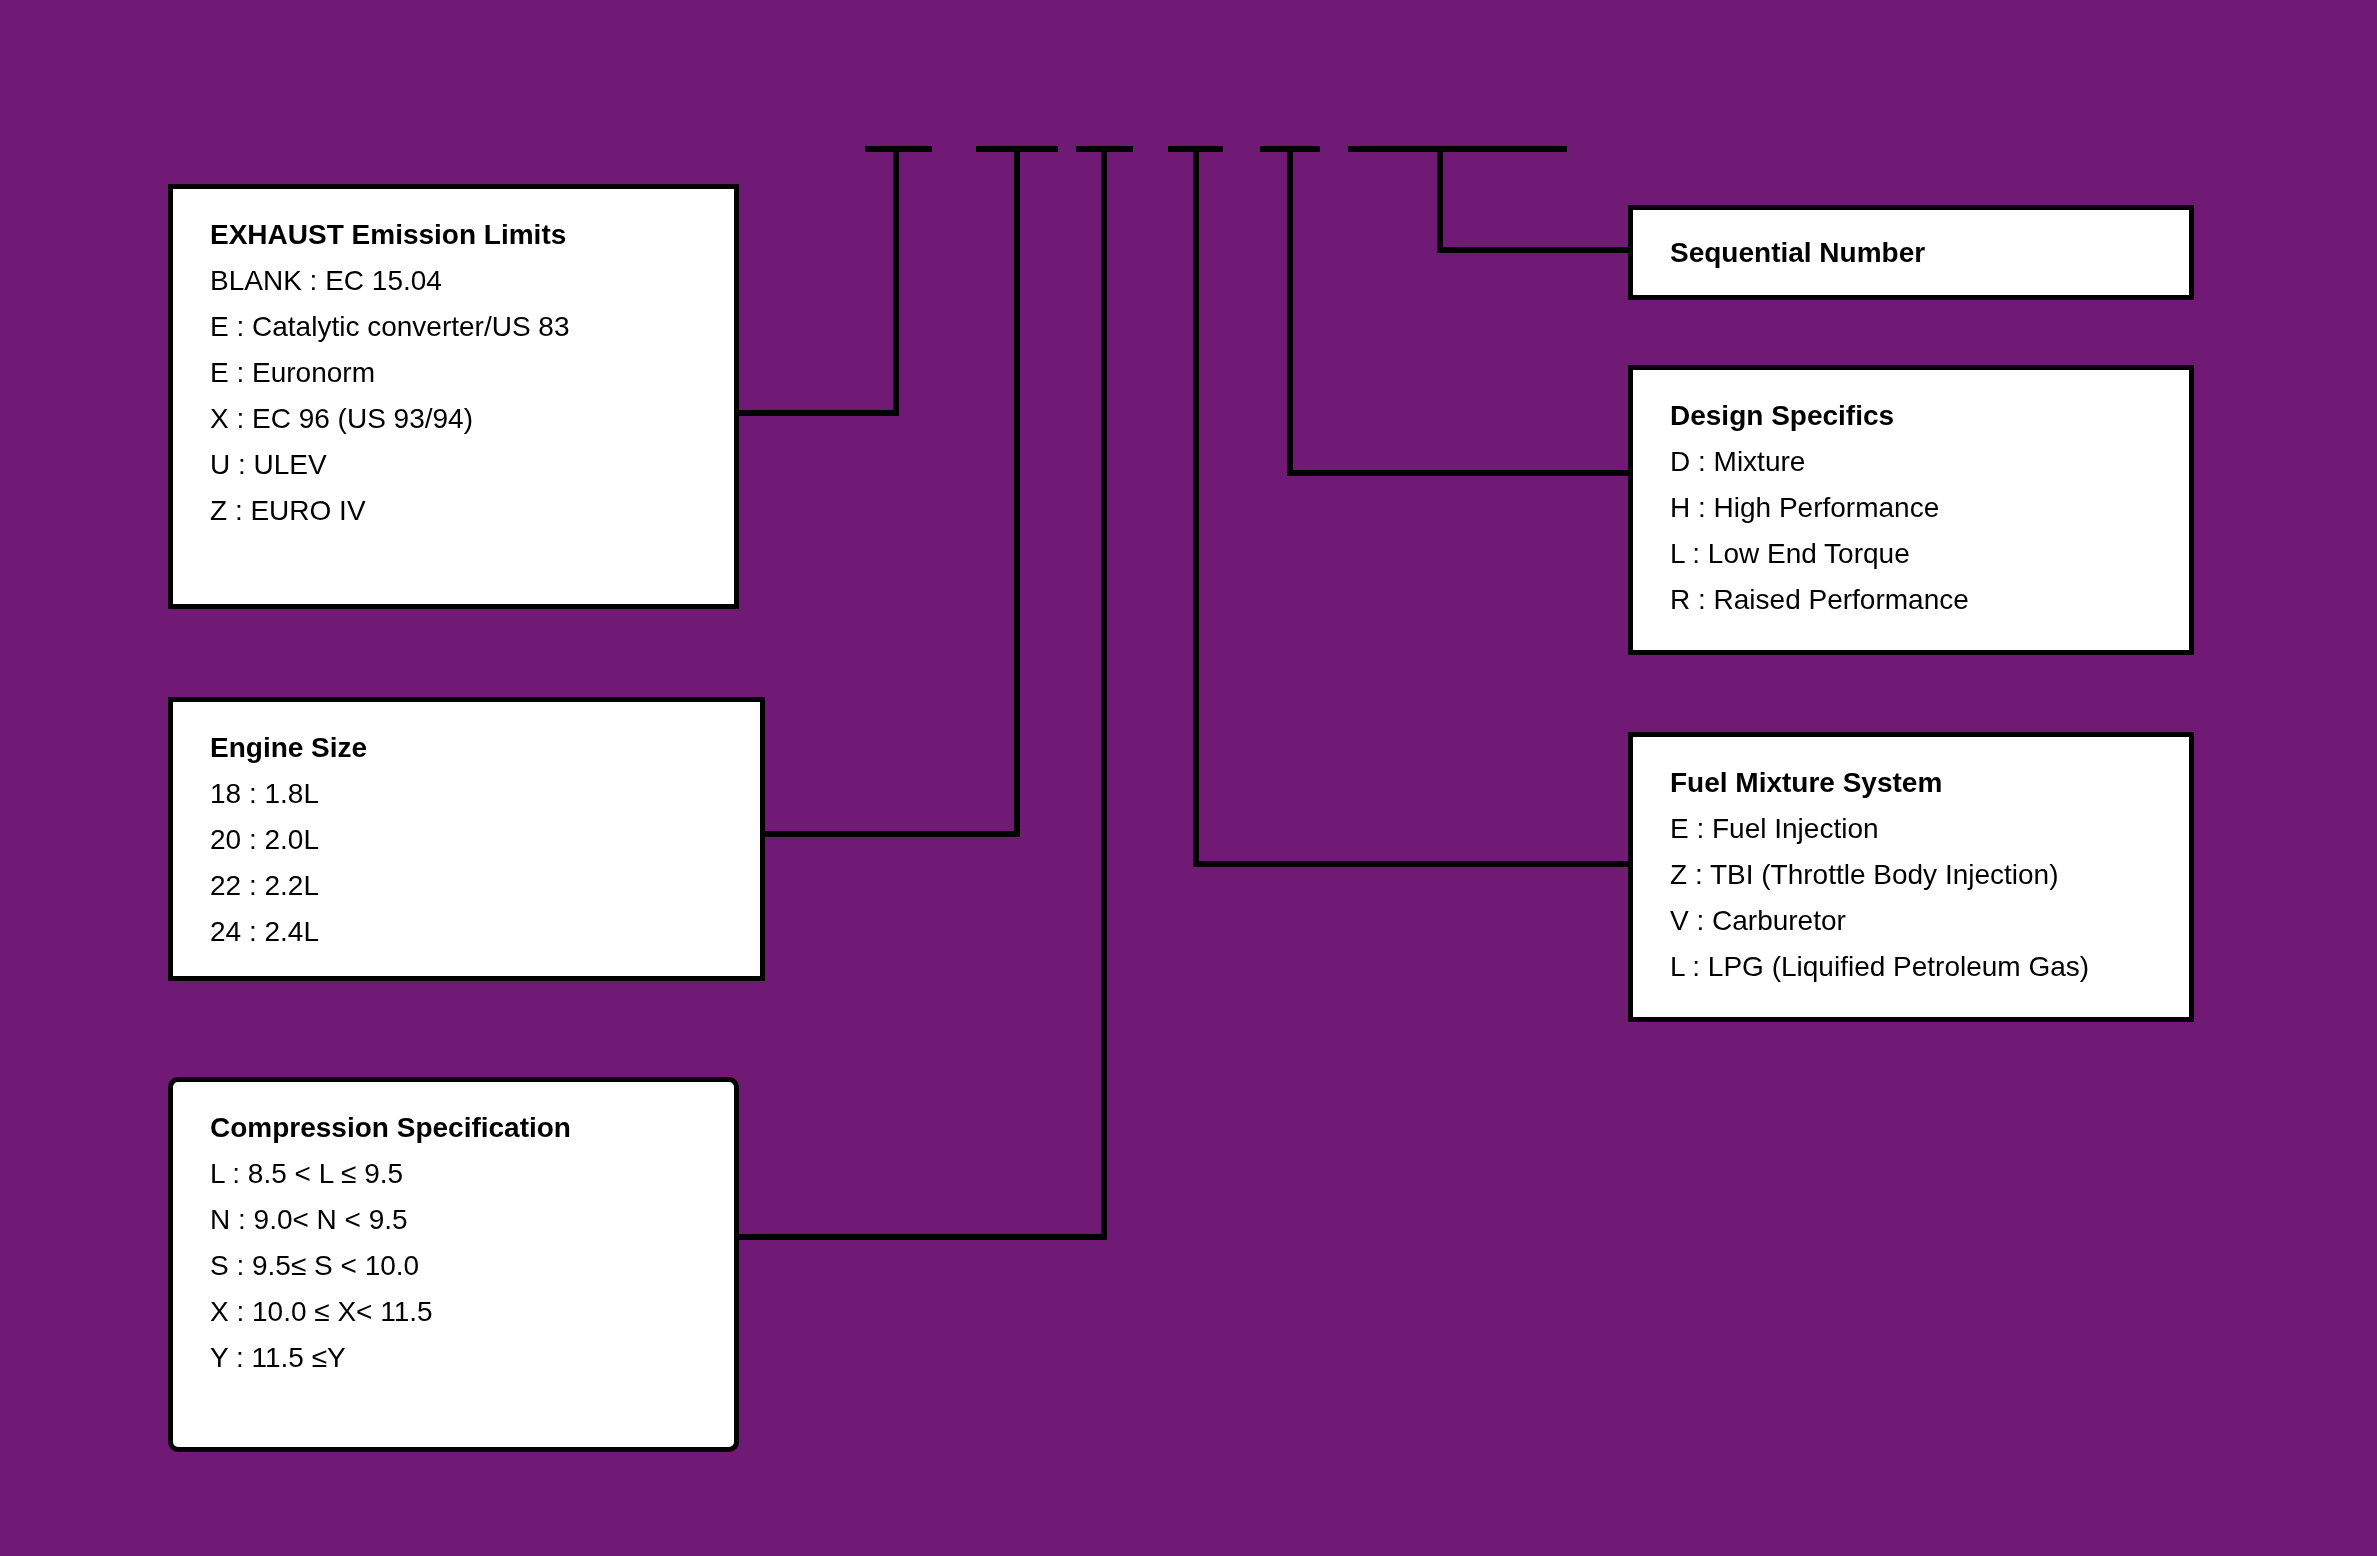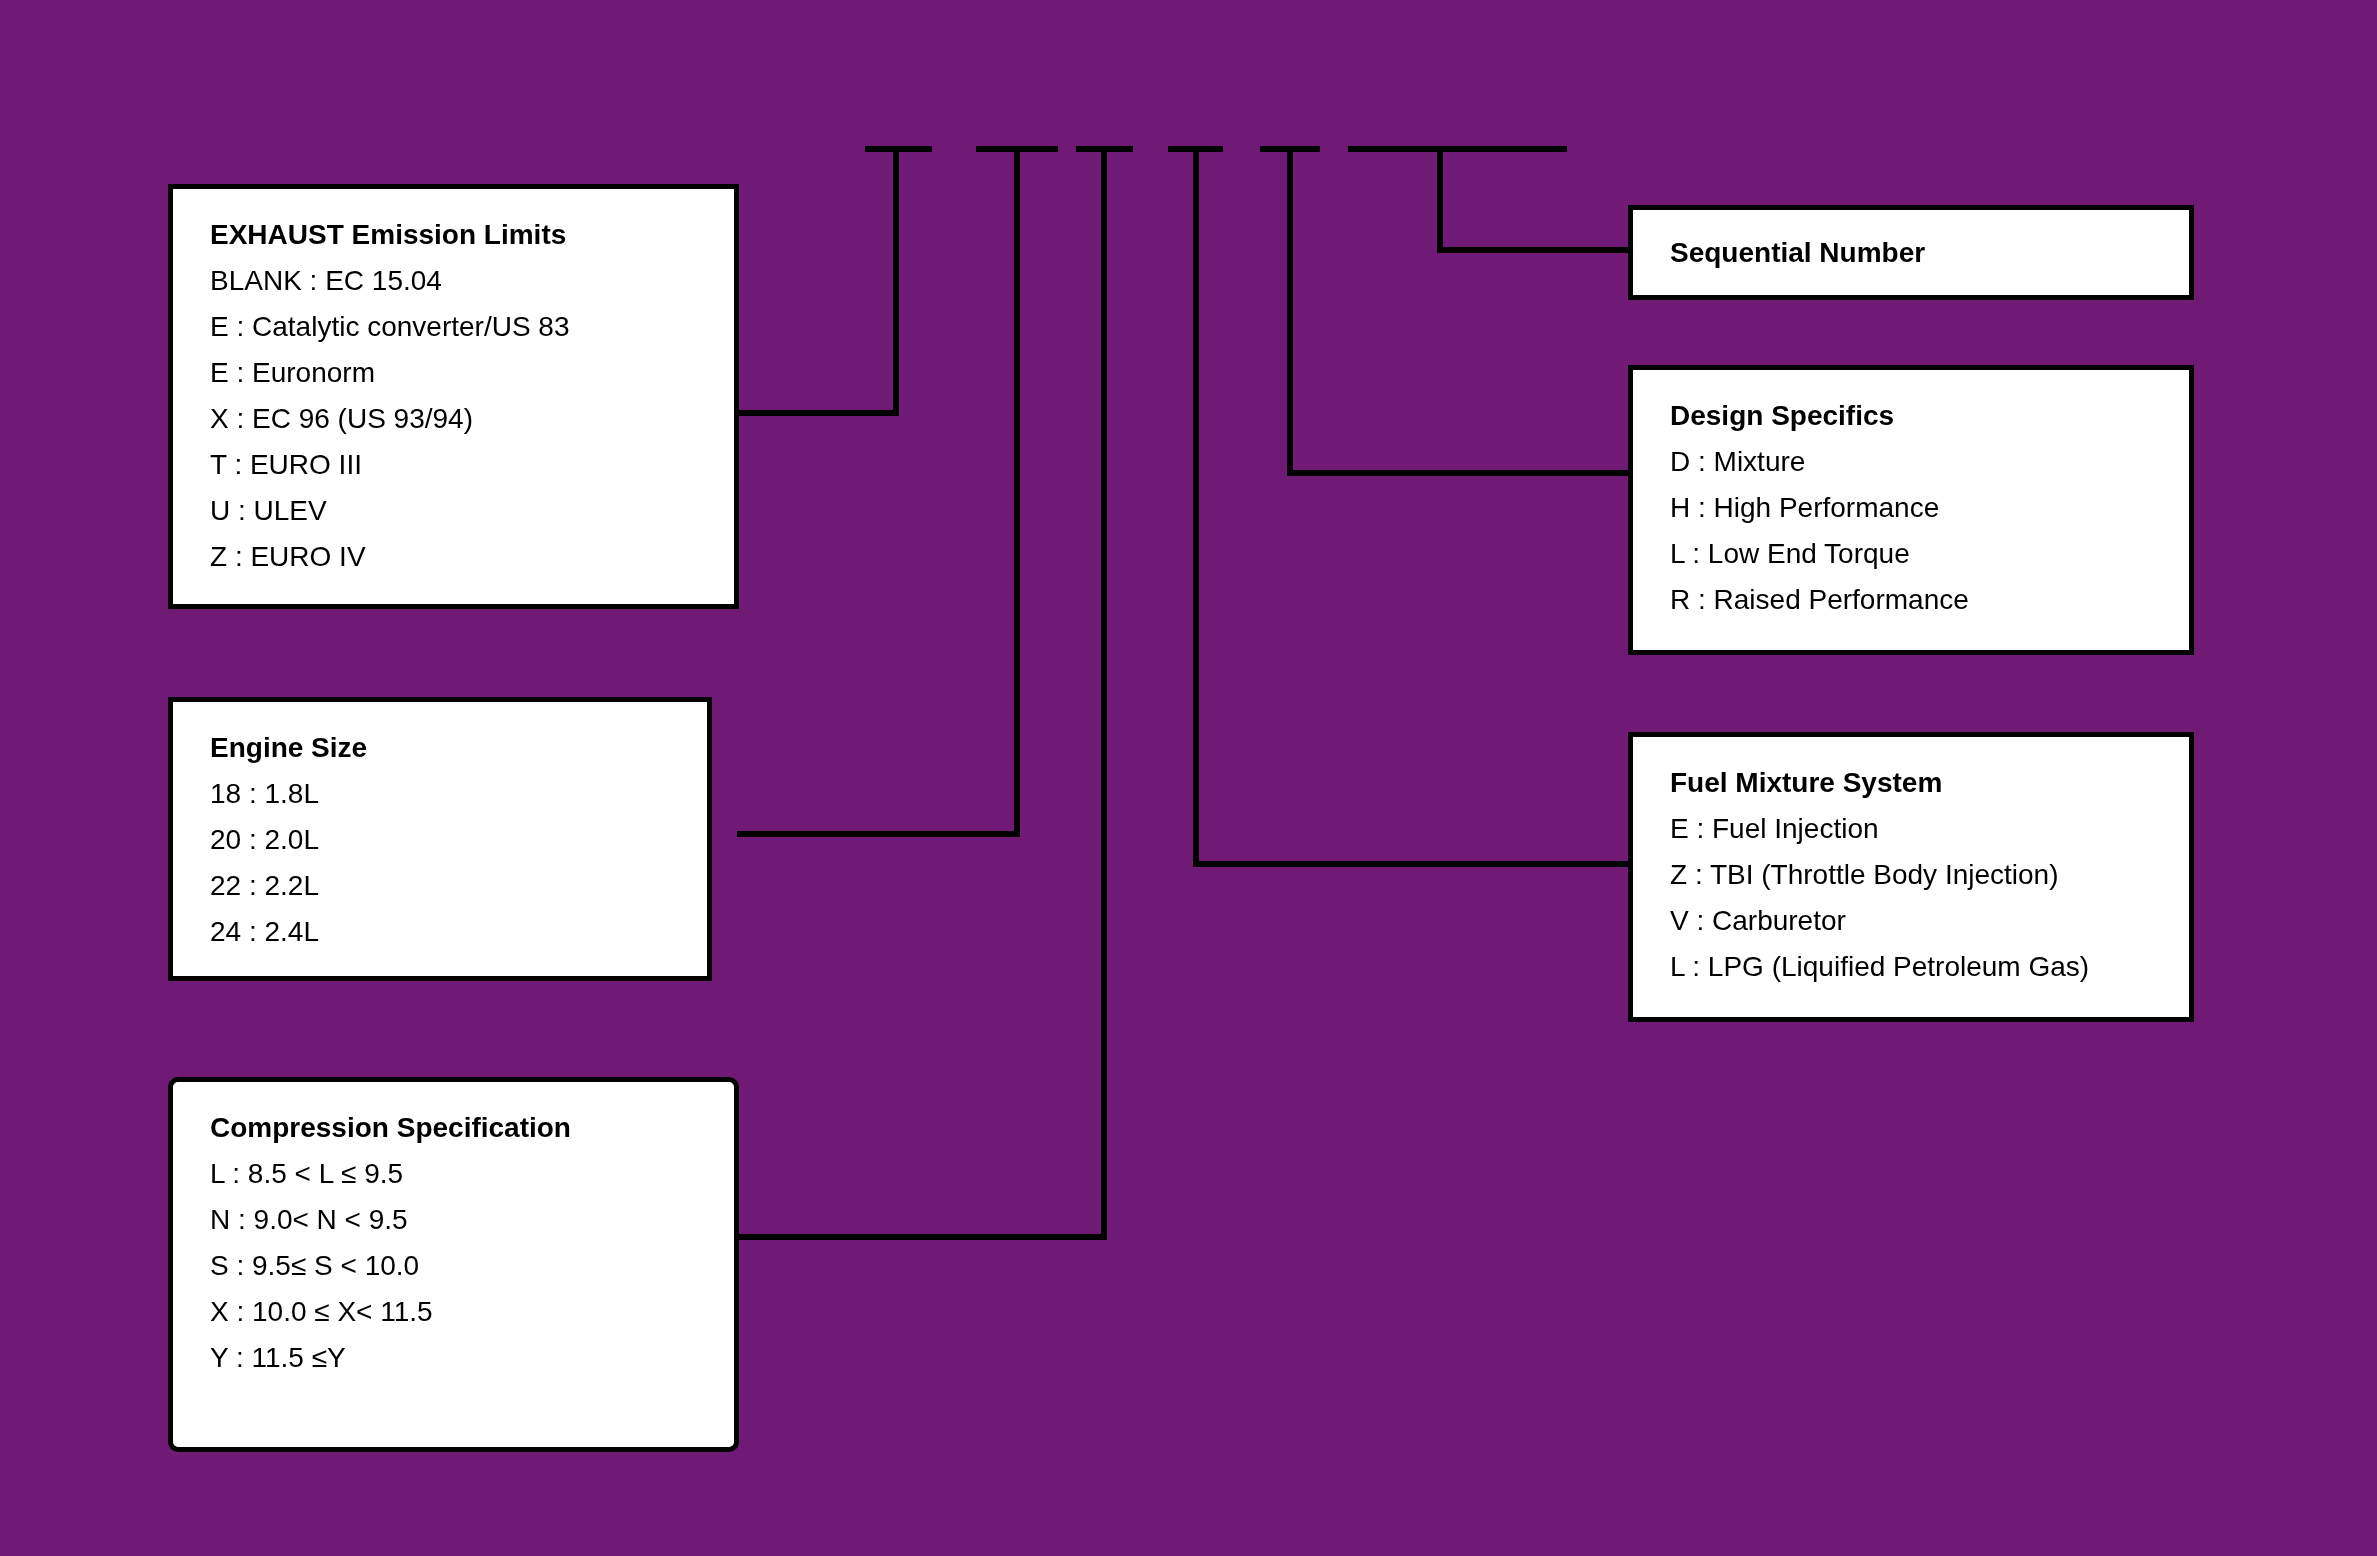--- a/index.html
+++ b/index.html
@@ -137,26 +137,25 @@
 
   <div class="vline" style="left:1437px; top:146px; height:107px;"></div>
   <div class="hline" style="left:1437px; top:247px; width:194px;"></div>
 
   <div class="box" style="left:168px; top:184px; width:571px; height:425px;">
     <div class="box-title">EXHAUST Emission Limits</div>
     <div class="box-line">BLANK : EC 15.04</div>
     <div class="box-line">E : Catalytic converter/US 83</div>
     <div class="box-line">E : Euronorm</div>
     <div class="box-line">X : EC 96 (US 93/94)</div>
-    <div class="box-line">T : EURO III</div>
     <div class="box-line">U : ULEV</div>
     <div class="box-line">Z : EURO IV</div>
   </div>
 
-  <div class="box" style="left:168px; top:697px; width:544px; height:284px;">
+  <div class="box" style="left:168px; top:697px; width:597px; height:284px;">
     <div class="box-title">Engine Size</div>
     <div class="box-line">18 : 1.8L</div>
     <div class="box-line">20 : 2.0L</div>
     <div class="box-line">22 : 2.2L</div>
     <div class="box-line">24 : 2.4L</div>
   </div>
 
   <div class="box" style="left:168px; top:1077px; width:571px; height:375px;border-radius:10px;">
     <div class="box-title">Compression Specification</div>
     <div class="box-line">L : 8.5 &lt; L ≤ 9.5</div>

